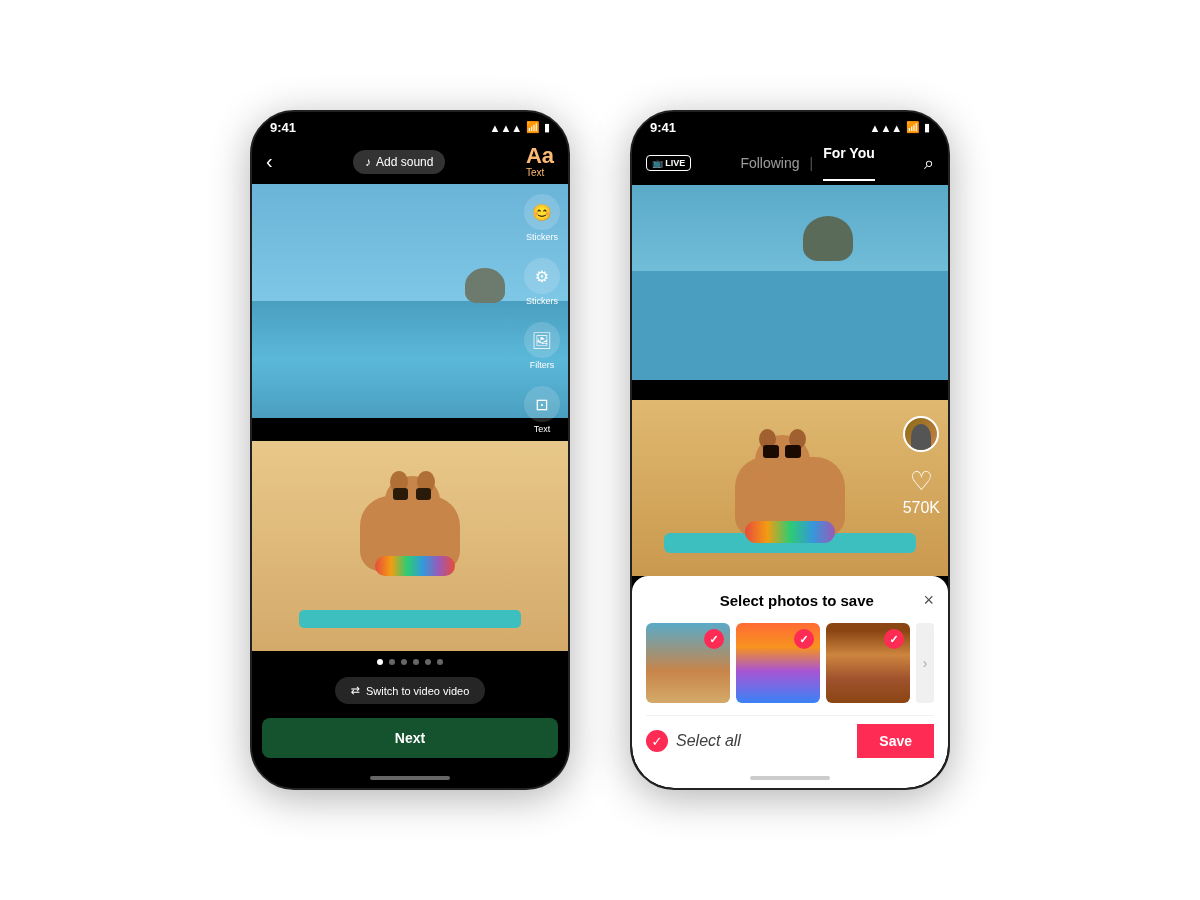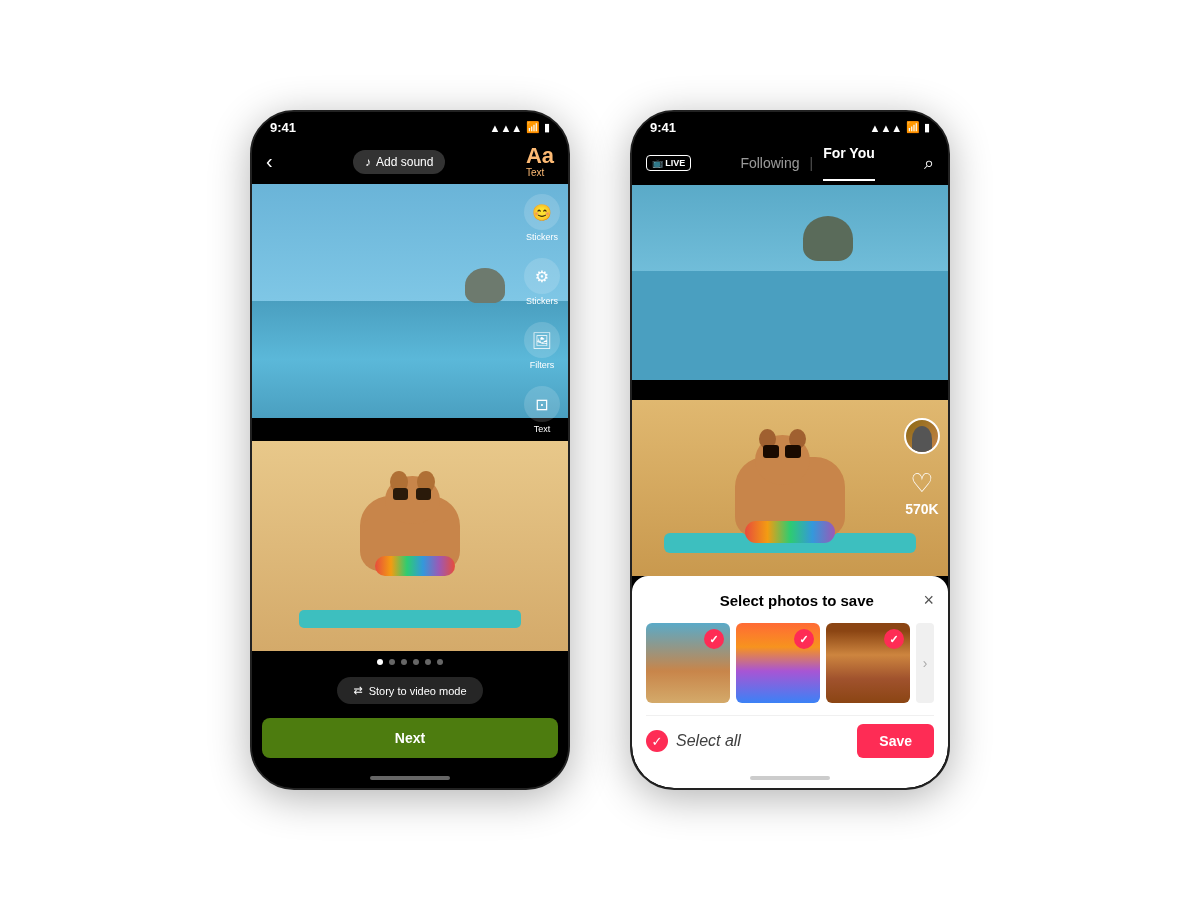--- a/index.html
+++ b/index.html
@@ -312,21 +312,21 @@
       font-weight: 600;
       text-align: center;
     }
     .action-btn.outline {
       border: 1.5px solid #555;
       color: #fff;
       margin-right: 6px;
       background: transparent;
     }
     .action-btn.primary {
-      background: #4d7c0f;
+      background: #14532d;
       color: #fff;
     }
 
     .home-indicator {
       height: 20px;
       display: flex;
       align-items: center;
       justify-content: center;
       background: #000;
       flex-shrink: 0;
@@ -529,22 +529,21 @@
       flex-direction: column;
       align-items: center;
       gap: 2px;
     }
     .heart-icon {
       color: #fff;
       font-size: 26px;
     }
     .heart-count {
       color: #fff;
-      font-size: 14px;
-      font-weight: bold;
+      font-size: 16px;
     }
 
     
     .save-modal {
       background: #fff;
       border-radius: 16px 16px 0 0;
       flex-shrink: 0;
       padding: 14px 14px 0;
     }
     .save-modal-header {
@@ -646,21 +645,21 @@
     }
     .select-all-label {
       font-size: 16px;
       color: #404040;
       font-weight: 500;
       font-style: italic;
     }
     .save-btn {
       background: #fe2c55;
       color: #fff;
-      border-radius: 6px;
+      border-radius: 0;
       padding: 9px 22px;
       font-size: 14px;
       font-weight: 700;
     }
     .home-indicator-right {
       height: 20px;
       display: flex;
       align-items: center;
       justify-content: center;
       background: #fff;
@@ -747,21 +746,21 @@
         <div class="dot"></div>
         <div class="dot"></div>
         <div class="dot"></div>
         <div class="dot"></div>
         <div class="dot"></div>
       </div>
 
       <div class="switch-video-wrap">
         <div class="switch-video-btn">
           <span>⇄</span>
-          <span>Story to video mode</span>
+          <span>Switch to video video</span>
         </div>
       </div>
 
       <div class="story-actions">
         <div class="action-btn primary">Next</div>
       </div>
     </div>
 
     <div class="home-indicator">
       <div class="home-bar"></div>

